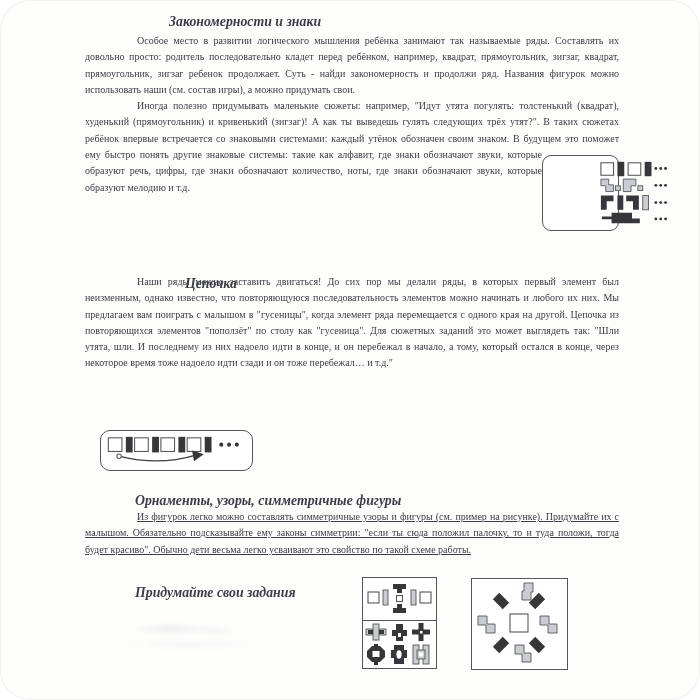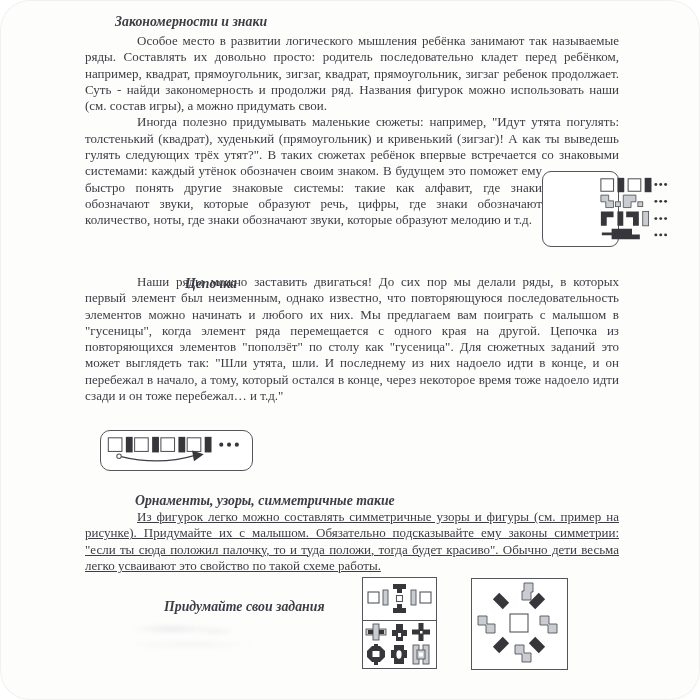--- a/index.html
+++ b/index.html
@@ -5,32 +5,32 @@
   html,body{margin:0;padding:0;background:#fff;}
   .page{
     position:relative;width:700px;height:700px;background:var(--page-bg,#fdfdfc);
     border-radius:30px;box-shadow:inset 0 0 0 1px rgba(0,0,0,0.05);
     overflow:hidden;
     font-family:"Liberation Serif","DejaVu Serif",serif;
     color:var(--ink,#3c3d45);
   }
   .h{font-weight:bold;font-style:italic;font-size:13.8px;line-height:16px;margin:0;color:var(--ink,#3c3d45);}
   .para{
-    margin:0;font-size:13px;line-height:16.3px;text-align:justify;text-align-last:left;
+    margin:0;font-size:10px;line-height:16.3px;text-align:justify;text-align-last:left;
     text-indent:52px;color:var(--ink,#3c3d45);
   }
   #sec1{position:absolute;left:85px;top:14px;width:534px;}
-  #sec1 .h{margin-left:30px;margin-bottom:3px;}
+  #sec1 .h{margin-left:84px;margin-bottom:3px;}
   #h2{position:absolute;left:185px;top:276px;}
   #p3{position:absolute;left:85px;top:274px;width:534px;}
   #fig-caterpillar{position:absolute;left:100px;top:430px;width:153px;height:41px;
     border:1.4px solid var(--line,#55565a);border-radius:10px;background:#fff;box-sizing:border-box;}
   #h3{position:absolute;left:135px;top:493px;}
   #p4{position:absolute;left:85px;top:509px;width:534px;text-decoration:underline;}
-  #h4{position:absolute;left:135px;top:599px;margin-left:29px;}
+  #h4{position:absolute;left:135px;top:585px;}
   .float-fig{float:right;width:90px;height:133px;shape-outside:inset(57px 0 0 13px);}
   .fig-box{display:block;margin:57px 0 0 13px;width:77px;height:76px;box-sizing:border-box;
     border:1.3px solid var(--line,#55565a);border-radius:9px;background:#fff;padding:2px 0 0 2px;}
   .boxed{position:absolute;border:1.2px solid var(--line,#55565a);background:#fff;box-sizing:border-box;}
   #fig-sym-top{left:362px;top:577px;width:75px;height:44px;}
   #fig-sym-bottom{left:362px;top:620px;width:75px;height:49px;}
   #fig-radial{left:471px;top:578px;width:97px;height:92px;}
   svg .sd{fill:var(--shape-dark,#36363b);}
   svg .sg{fill:var(--shape-gray,#c9ccd0);stroke:var(--line,#55565a);stroke-width:0.9;}
   svg .sw{fill:#ffffff;stroke:var(--line,#55565a);stroke-width:1.1;}
@@ -124,21 +124,21 @@
           <circle class="sd" cx="138" cy="14" r="2.1"></circle>
       </g>
       <g>
         <path class="ln" d="M18 26 Q 58 36 95 25"></path>
         <polygon class="sd" points="92,20 104,24 94,31"></polygon>
         <circle class="sw" cx="17" cy="26" r="2.3"></circle>
       </g>
     </svg>
   </div>
 
-  <p class="h" id="h3">Орнаменты, узоры, симметричные такие</p>
+  <p class="h" id="h3">Орнаменты, узоры, симметричные фигуры</p>
   <p class="para" id="p4">Из фигурок легко можно составлять симметричные узоры и фигуры (см. пример на рисунке). Придумайте их с малышом. Обязательно подсказывайте ему законы симметрии: "если ты сюда положил палочку, то и туда положи, тогда будет красиво". Обычно дети весьма легко усваивают это свойство по такой схеме работы.</p>
   <p class="h" id="h4">Придумайте свои  задания</p>
 
   <div class="boxed" id="fig-sym-top">
     <svg width="72" height="41" viewBox="0 0 72 41">
       <rect class="sw" x="5" y="14" width="11" height="11"></rect>
       <rect class="sg" x="20" y="12" width="5" height="15"></rect>
       <path class="sd" d="M30 6 h13 v5 h-4 v4 h-5 v-4 h-4 z"></path>
       <rect class="sw" x="33.5" y="17.5" width="6" height="6"></rect>
       <path class="sd" d="M34 26 h5 v4 h4 v5 h-13 v-5 h4 z"></path>

